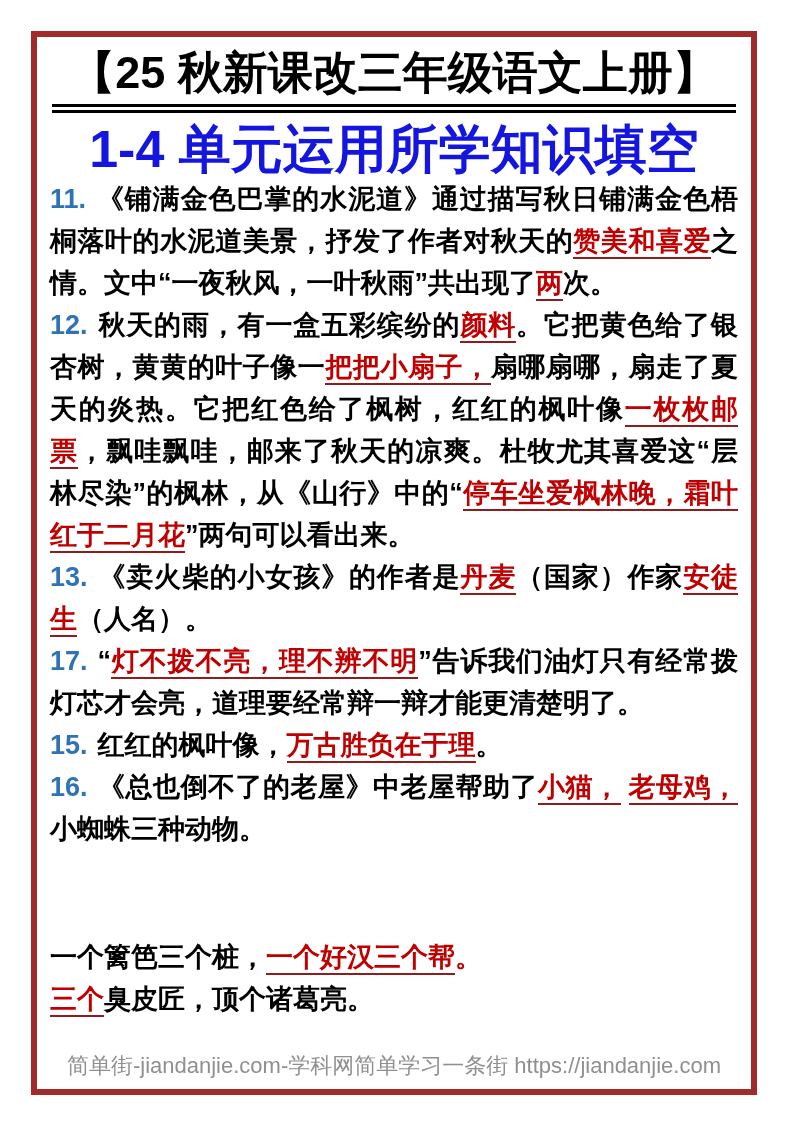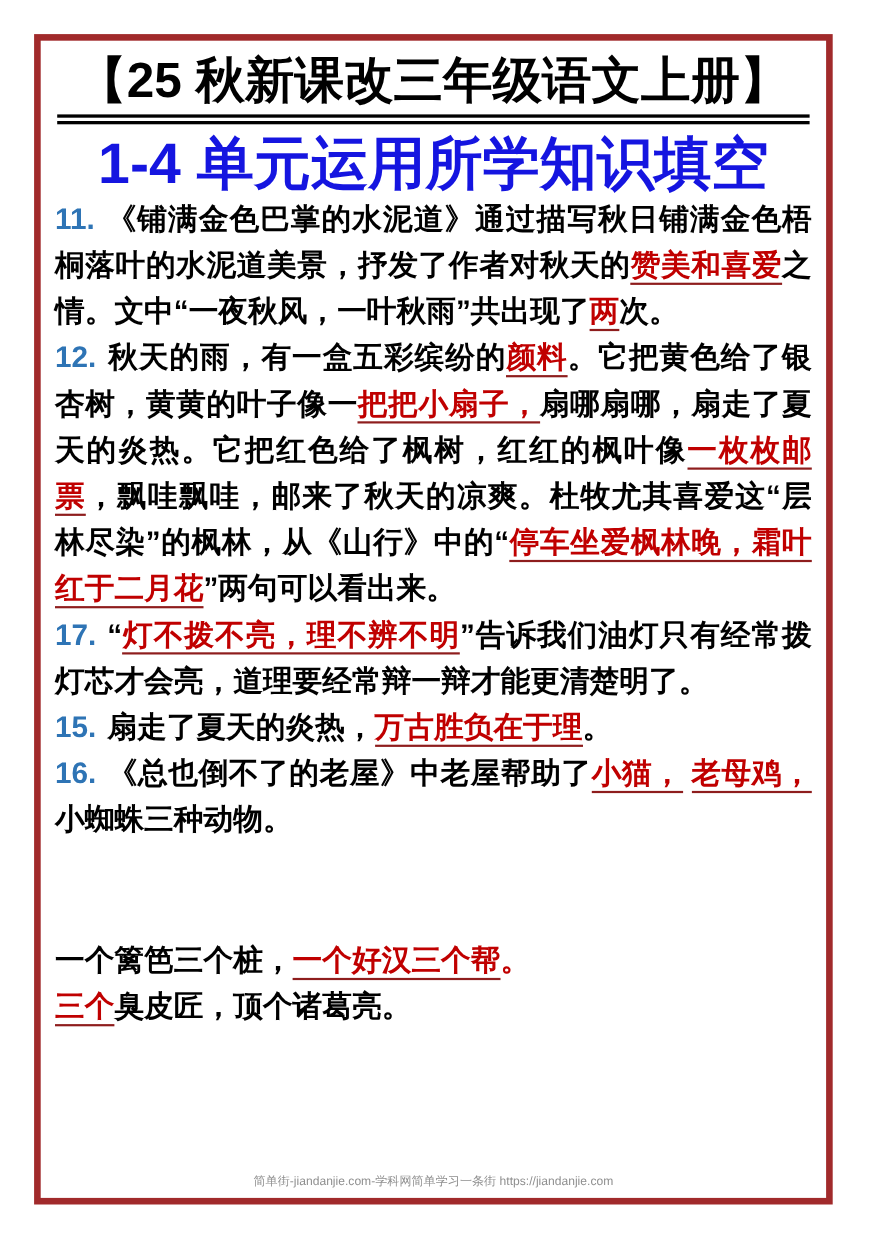--- a/index.html
+++ b/index.html
@@ -73,37 +73,38 @@
     color: var(--answer-color, #C00000);
     border-bottom: 2px solid var(--underline-color, #8E1D1D);
     padding-bottom: 1px;
   }
   .red {
     color: var(--answer-color, #C00000);
   }
   .footer {
     margin-top: auto;
     text-align: center;
-    font-size: 11px;
+    font-size: 22px;
     font-weight: normal;
     color: var(--footer-color, #8F8F8F);
     padding: 6px 0 6px 0;
   }
 </style>
 </head>
 <body>
 
 <div class="page">
   <div class="frame">
     <div class="doc-title">【25 秋新课改三年级语文上册】</div>
     <div class="doc-subtitle">1-4 单元运用所学知识填空</div>
     <div class="questions">
         <p class="para"><span class="num">11.</span><span class="normal">《铺满金色巴掌的水泥道》通过描写秋日铺满金色梧桐落叶的水泥道美景，抒发了作者对秋天的</span><span class="answer">赞美和喜爱</span><span class="normal">之情。文中“一夜秋风，一叶秋雨”共出现了</span><span class="answer">两</span><span class="normal">次。</span></p>
         <p class="para"><span class="num">12.</span><span class="normal">秋天的雨，有一盒五彩缤纷的</span><span class="answer">颜料</span><span class="normal">。它把黄色给了银杏树，黄黄的叶子像一</span><span class="answer">把把小扇子，</span><span class="normal">扇哪扇哪，扇走了夏天的炎热。它把红色给了枫树，红红的枫叶像</span><span class="answer">一枚枚邮票</span><span class="normal">，飘哇飘哇，邮来了秋天的凉爽。杜牧尤其喜爱这“层林尽染”的枫林，从《山行》中的“</span><span class="answer">停车坐爱枫林晚，霜叶红于二月花</span><span class="normal">”两句可以看出来。</span></p>
+        <p class="para"><span class="num">13.</span><span class="normal">《卖火柴的小女孩》的作者是</span><span class="answer">丹麦</span><span class="normal">（国家）作家</span><span class="answer">安徒生</span><span class="normal">（人名）。</span></p>
         <p class="para"><span class="num">17.</span><span class="normal">“</span><span class="answer">灯不拨不亮，理不辨不明</span><span class="normal">”告诉我们油灯只有经常拨灯芯才会亮，道理要经常辩一辩才能更清楚明了。</span></p>
-        <p class="para"><span class="num">15.</span><span class="normal">扇走了夏天的炎热，</span><span class="answer">万古胜负在于理</span><span class="normal">。</span></p>
+        <p class="para"><span class="num">15.</span><span class="normal">红红的枫叶像，</span><span class="answer">万古胜负在于理</span><span class="normal">。</span></p>
         <p class="para"><span class="num">16.</span><span class="normal">《总也倒不了的老屋》中老屋帮助了</span><span class="answer">小猫，</span><span class="normal"> </span><span class="answer">老母鸡，</span><span class="normal">小蜘蛛三种动物。</span></p>
         <p class="para gap"><span class="normal">一个篱笆三个桩，</span><span class="answer">一个好汉三个帮</span><span class="red">。</span></p>
         <p class="para"><span class="answer">三个</span><span class="normal">臭皮匠，顶个诸葛亮。</span></p>
       </div>
     <div class="footer">简单街-jiandanjie.com-学科网简单学习一条街 https://jiandanjie.com</div>
   </div>
 </div>
 
 </body></html>

